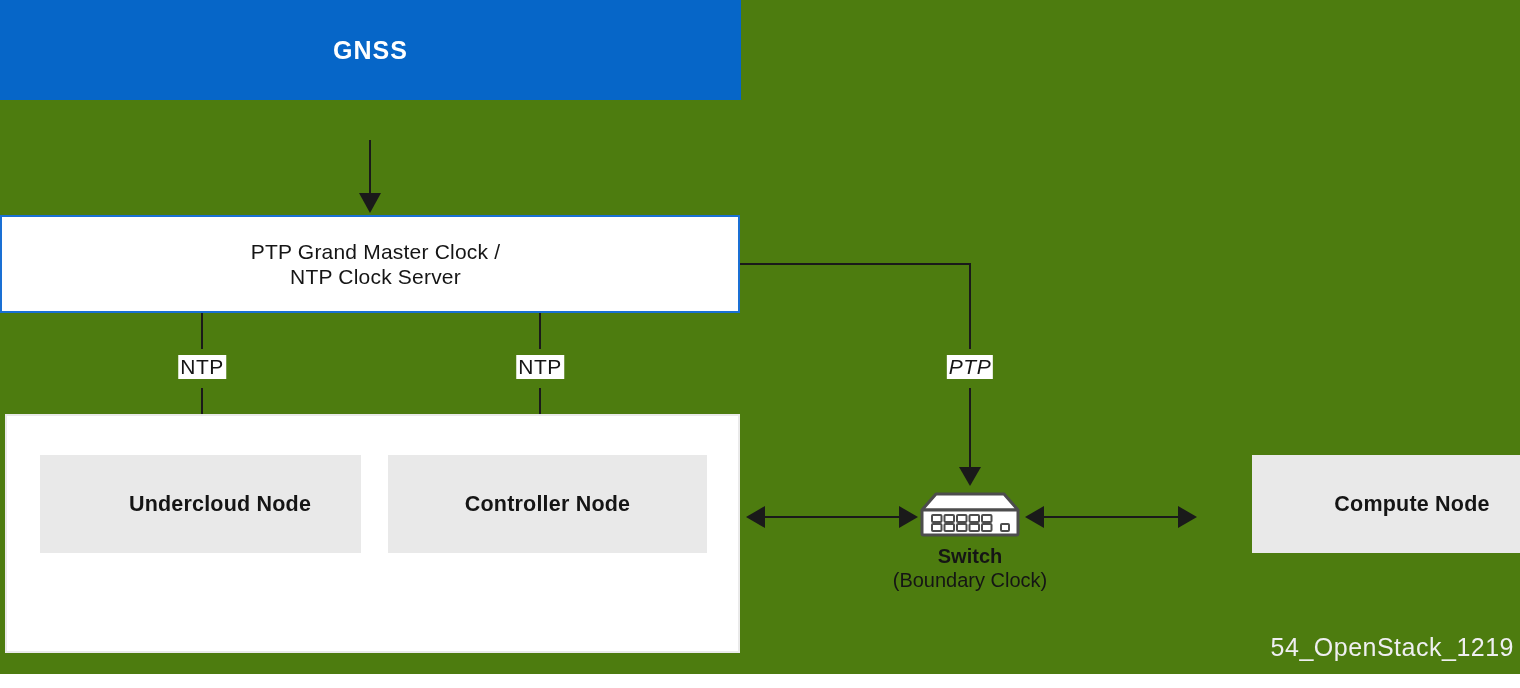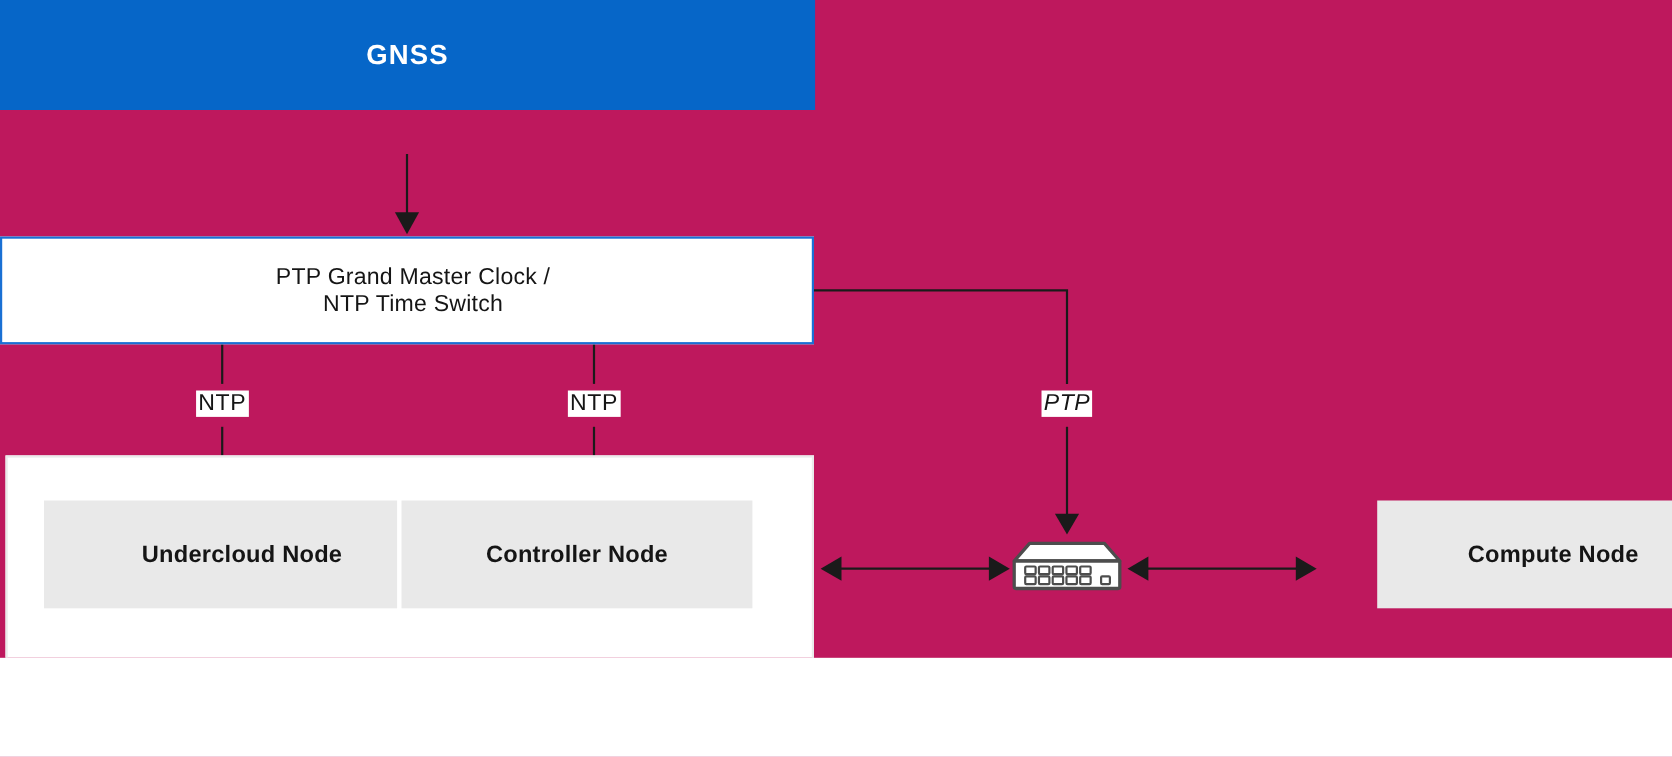--- a/index.html
+++ b/index.html
@@ -13,22 +13,22 @@
     --switch-stroke: #4d4d4d;
   }
   * { margin: 0; padding: 0; box-sizing: border-box; }
   body {
     font-family: "Liberation Sans", "DejaVu Sans", sans-serif;
     background: #ffffff;
   }
   .canvas {
     position: relative;
     width: 1520px;
-    height: 598px;
-    background: #be185d;
+    height: 674px;
+    background: #4d7c0f;
     overflow: hidden;
   }
   .overlay {
     position: absolute;
     left: 0; top: 0;
     width: 1520px; height: 688px;
     pointer-events: none;
   }
   .ln { stroke: var(--line); stroke-width: 2; fill: none; }
   .ah { fill: var(--line); stroke: none; }
@@ -63,21 +63,21 @@
     border: 2px solid var(--container-border);
   }
   .node-box {
     background: var(--node-gray);
     color: var(--text);
     font-weight: 700;
     font-size: 21.5px;
     letter-spacing: 0.2px;
   }
   .undercloud-box { left: 40px; top: 455px; width: 321px; height: 98px; padding-left: 39px; }
-  .controller-box { left: 365px; top: 455px; width: 319px; height: 98px; }
+  .controller-box { left: 388px; top: 455px; width: 319px; height: 98px; }
   .compute-box    { left: 1252px; top: 455px; width: 320px; height: 98px; }
 
   .site-label {
     position: absolute;
     left: 40px; top: 584px;
     font-size: 30px;
     font-weight: 700;
     color: var(--text);
     letter-spacing: 0.3px;
   }
@@ -157,21 +157,21 @@
       <polygon class="ah" points="1197,517 1178,506 1178,528"></polygon>
     </g>
   </svg>
 
   <div class="box gnss-box">
     <span>GNSS</span>
   </div>
 
   <div class="box gm-box">
     <span>PTP Grand Master Clock /</span>
-    <span>NTP Time Switch</span>
+    <span>NTP Clock Server</span>
   </div>
 
   <div class="site-container"></div>
 
   <div class="box node-box undercloud-box">
     <span>Undercloud Node</span>
   </div>
   <div class="box node-box controller-box">
     <span>Controller Node</span>
   </div>
@@ -192,20 +192,24 @@
         <rect x="64" y="26" width="9.5" height="7" rx="1"></rect>
         <rect x="14" y="35" width="9.5" height="7" rx="1"></rect>
         <rect x="26.5" y="35" width="9.5" height="7" rx="1"></rect>
         <rect x="39" y="35" width="9.5" height="7" rx="1"></rect>
         <rect x="51.5" y="35" width="9.5" height="7" rx="1"></rect>
         <rect x="64" y="35" width="9.5" height="7" rx="1"></rect>
         <rect x="83" y="35" width="8" height="7" rx="1"></rect>
       </g>
     </svg>
   </div>
+  <div class="switch-caption">
+    <div class="name">Switch</div>
+    <div class="sub">(Boundary Clock)</div>
+  </div>
 
   <div class="box node-box compute-box">
     <span>Compute Node</span>
   </div>
 
   <div class="watermark">54_OpenStack_1219</div>
 
 </div>
 
 </body></html>

